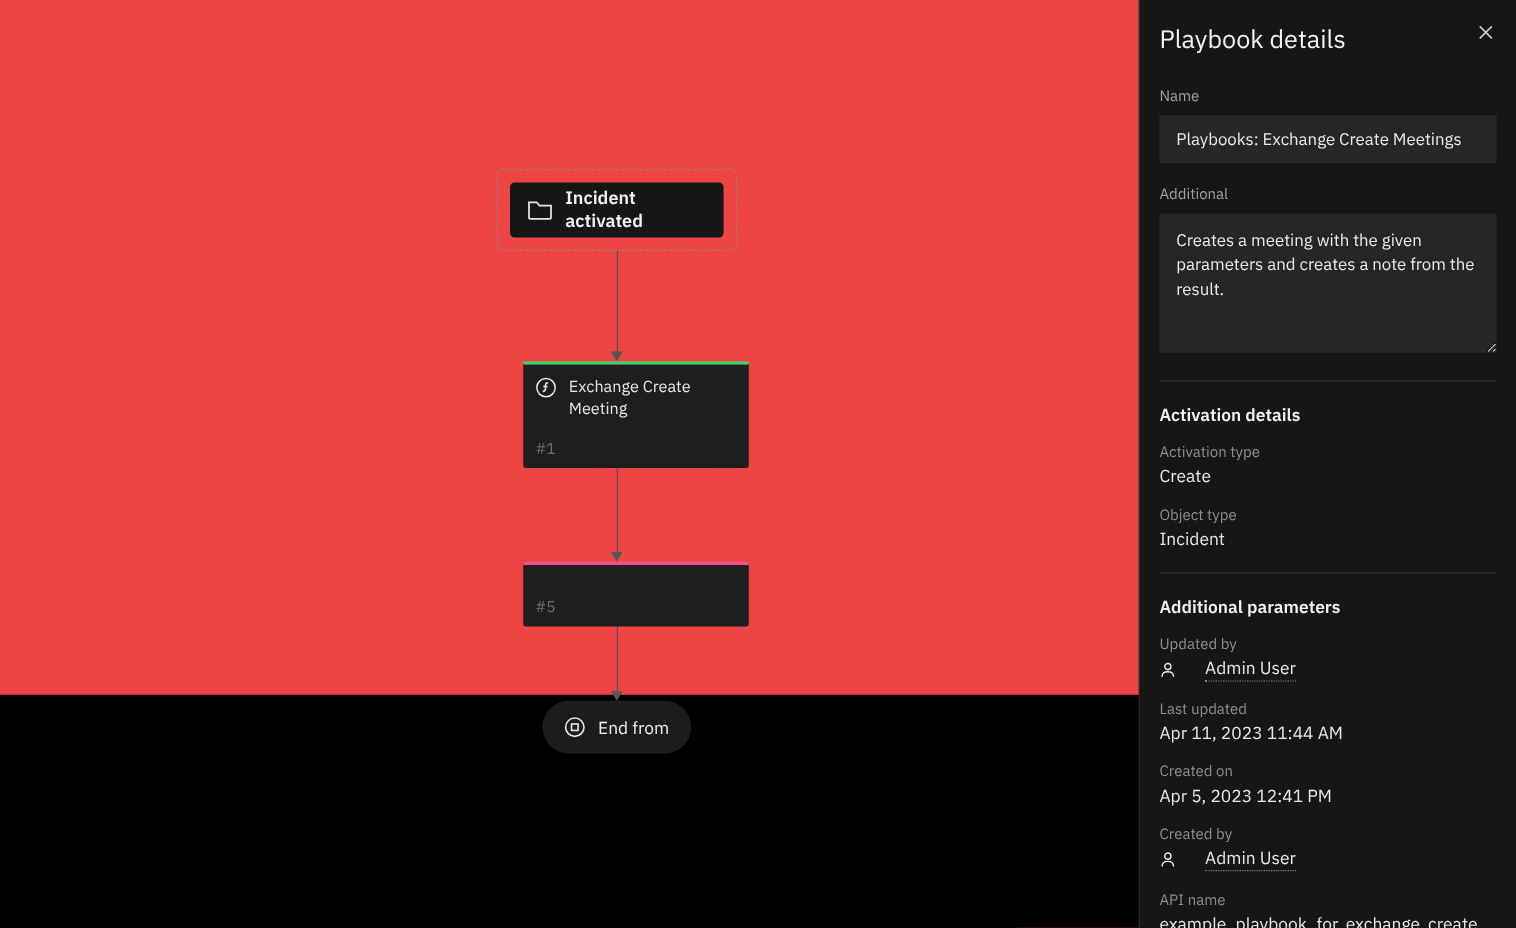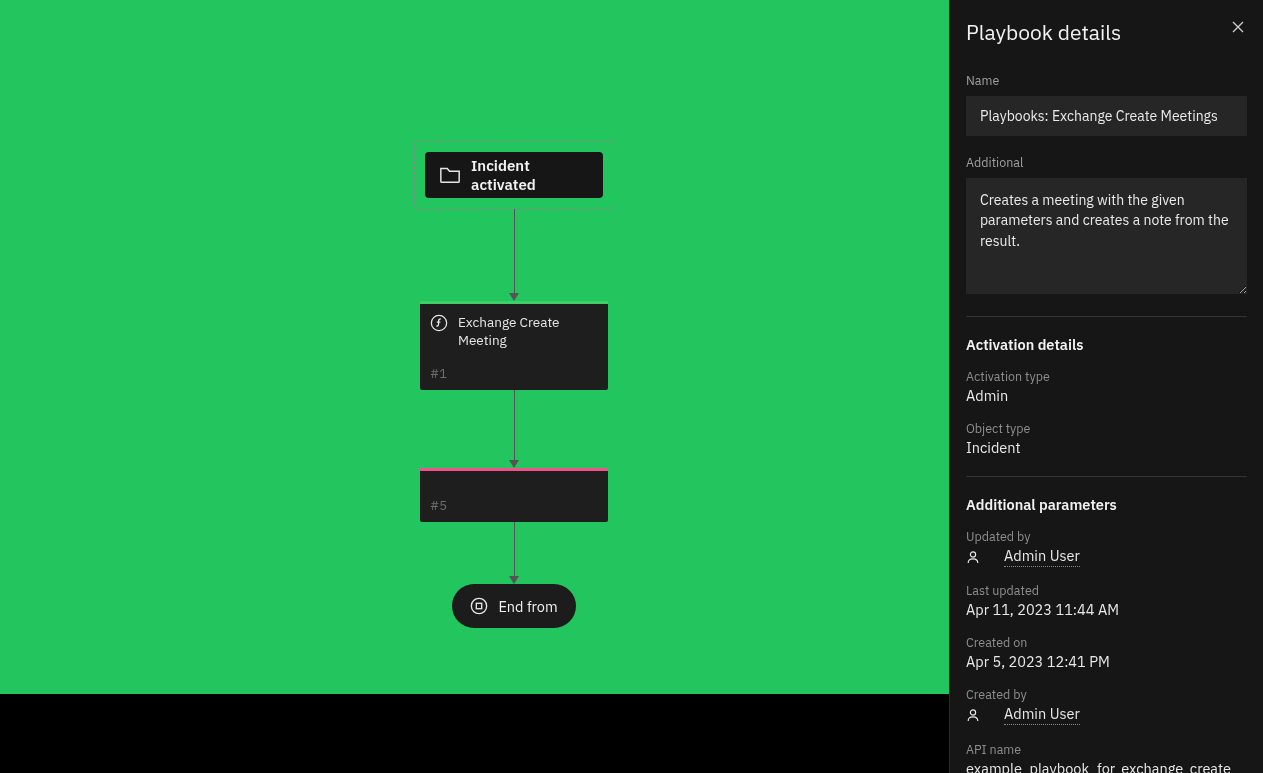--- a/index.html
+++ b/index.html
@@ -8,22 +8,22 @@
     height: 773px;
     background: #000;
     font-family: "IBM Plex Sans", -apple-system, BlinkMacSystemFont, "Segoe UI", Roboto, Helvetica, Arial, sans-serif;
     color: #e6e6e6;
     overflow: hidden;
   }
   .canvas {
     position: absolute;
     left: 0; top: 0;
     width: 949px;
-    height: 694px;
-    background: #22c55e;
+    height: 579px;
+    background: #ef4444;
   }
   .flow {
     position: absolute;
     left: 414px;
     top: 141px;
     width: 200px;
   }
   
   .start-node {
     width: 200px;
@@ -47,21 +47,21 @@
     padding: 0 14px;
   }
   .start-inner .label {
     font-size: 15px;
     font-weight: 600;
     color: #f2f2f2;
   }
   
   .step-node {
     width: 188px;
-    margin-left: 6px;
+    margin-left: 22px;
     background: #1e1e1e;
     border-top: 3px solid;
     border-radius: 0 0 2px 2px;
     padding: 10px 10px 8px 10px;
     position: relative;
   }
   .step-node.green { border-top-color: #3ecf66; }
   .step-node.pink  { border-top-color: #ee538b; }
   .step-node .row1 {
     display: flex;
@@ -299,21 +299,21 @@
     <label class="field-label">Additional</label>
     <textarea class="textarea" style="">Creates a meeting with the given parameters and creates a note from the result.</textarea>
   </div>
 
   <div class="section-divider"></div>
 
   <div class="section-title">Activation details</div>
 
   <div class="info-item">
     <div class="info-label">Activation type</div>
-    <div class="info-value">Admin</div>
+    <div class="info-value">Create</div>
   </div>
   <div class="info-item">
     <div class="info-label">Object type</div>
     <div class="info-value">Incident</div>
   </div>
 
   <div class="section-divider"></div>
 
   <div class="section-title">Additional parameters</div>
 

